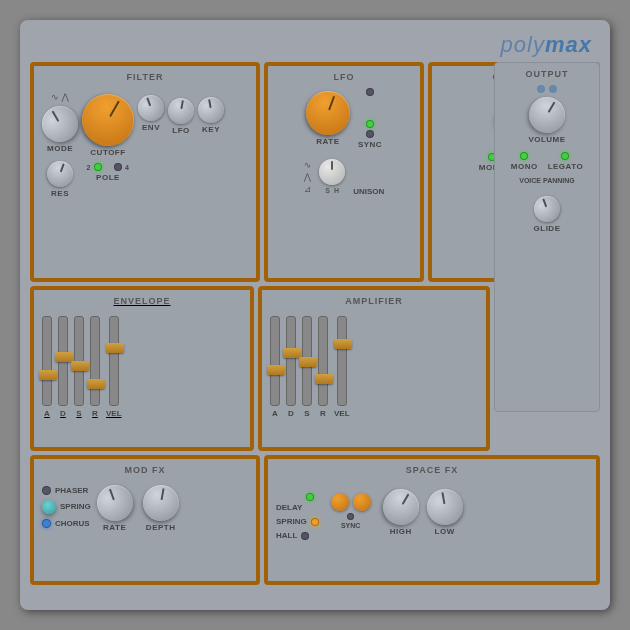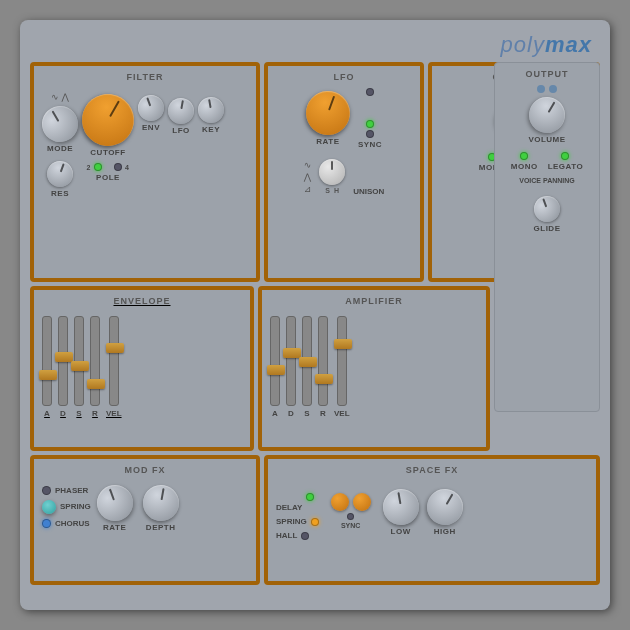--- a/index.html
+++ b/index.html
@@ -618,25 +618,25 @@
             <div style="width:18px; height:18px; border-radius:50%; background:radial-gradient(circle at 35% 30%, #f0a030, #c07010); box-shadow:0 1px 3px rgba(0,0,0,0.4);"></div>
           </div>
           <div style="display:flex; flex-direction:column; align-items:center; gap:2px;">
             <div class="led led-off" style="width:7px;height:7px;"></div>
             <div style="font-size:7px; font-weight:bold; color:#444;">SYNC</div>
           </div>
         </div>
 
         <div style="display:flex; gap:8px; align-items:center; margin-top:4px; margin-left:4px;">
           <div class="knob-container">
+            <div class="knob knob-md" style="transform:rotate(30deg);"></div>
+            <div class="knob-label">HIGH</div>
+          </div>
+          <div class="knob-container">
             <div class="knob knob-md" style="transform:rotate(-10deg);"></div>
             <div class="knob-label">LOW</div>
           </div>
-          <div class="knob-container">
-            <div class="knob knob-md" style="transform:rotate(30deg);"></div>
-            <div class="knob-label">HIGH</div>
-          </div>
         </div>
       </div>
     </div>
   </div>
 
 </div>
 
 </body></html>

